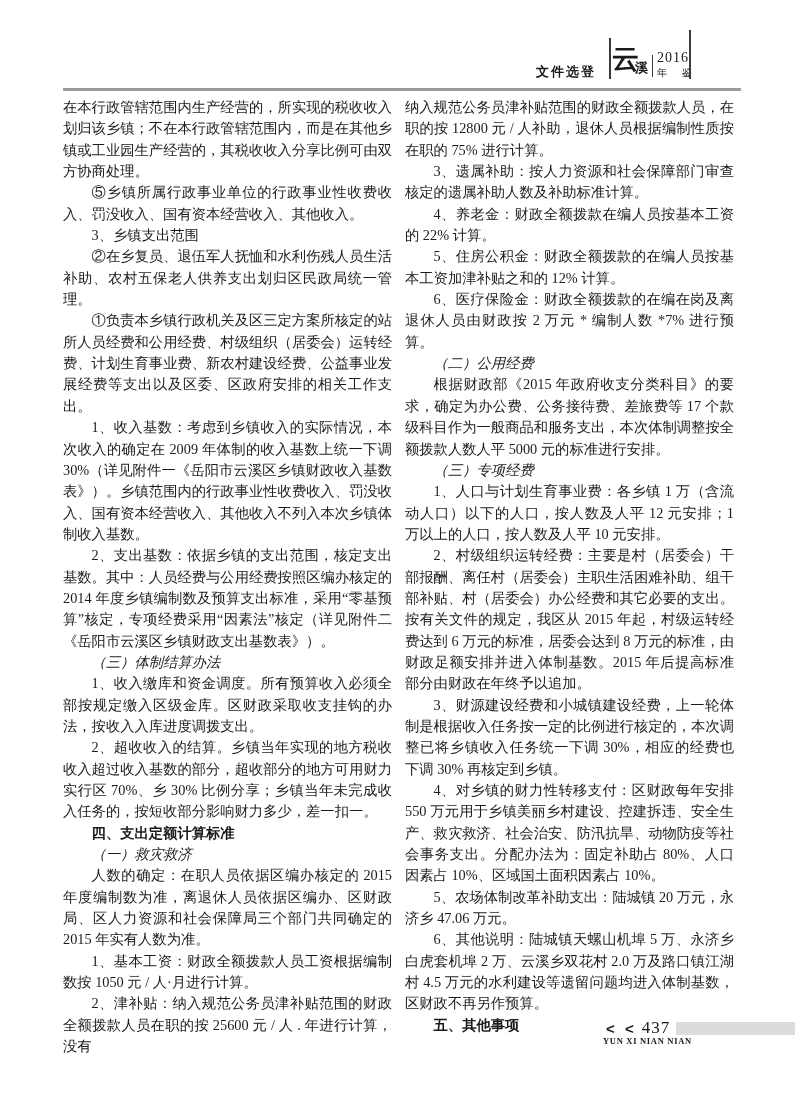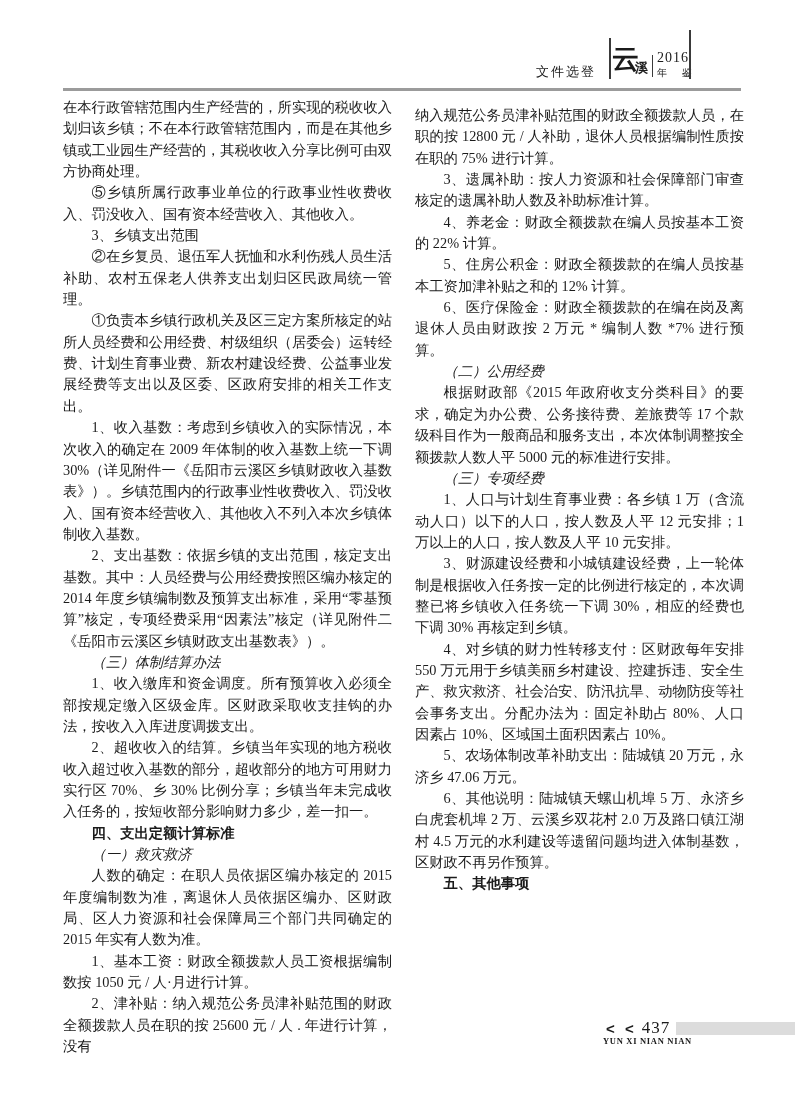--- a/index.html
+++ b/index.html
@@ -11,21 +11,21 @@
     background: #ffffff;
     overflow: hidden;
     font-family: "Liberation Serif", "DejaVu Serif", serif;
     color: var(--text, #1b1b1b);
   }
 
   
   .hdr-section-title {
     position: absolute; left: 536px; top: 63px;
     font-family: "Liberation Sans", sans-serif;
-    font-weight: normal; font-size: 13px; letter-spacing: 2px;
+    font-weight: bold; font-size: 13px; letter-spacing: 2px;
   }
   .hdr-divider { position: absolute; background: #3a3a3a; }
   .hdr-div1 { left: 609px; top: 38px; width: 2px; height: 41px; }
   .hdr-div2 { left: 652px; top: 55px; width: 1px; height: 22px; }
   .hdr-div3 { left: 689px; top: 30px; width: 2px; height: 49px; }
   .hdr-brand-large {
     position: absolute; left: 612px; top: 44px;
     font-size: 27px; font-weight: bold; line-height: 30px;
   }
   .hdr-brand-small {
@@ -47,21 +47,21 @@
     background: var(--rule, #9b9b9b);
   }
 
   
   .col {
     position: absolute; top: 97px; width: 329px;
     font-size: 14.3px; line-height: 21.35px;
     text-align: justify; text-justify: inter-ideograph;
   }
   .col-left  { left: 63px; }
-  .col-right { left: 415px; margin-top: 8px; }
+  .col-right { left: 405px; }
   .col p { margin: 0; }
   .col p.indent { text-indent: 2em; }
   .col p.kai  { font-style: italic; }
   .col p.bold { font-weight: bold; font-style: normal; }
 
   
   .footer-row {
     position: absolute; left: 606px; top: 1018px;
     display: flex; align-items: center;
   }
@@ -116,20 +116,21 @@
   <div class="col col-right" id="col-right">
       <p class="body">纳入规范公务员津补贴范围的财政全额拨款人员，在职的按 12800 元 / 人补助，退休人员根据编制性质按在职的 75% 进行计算。</p>
       <p class="body indent">3、遗属补助：按人力资源和社会保障部门审查核定的遗属补助人数及补助标准计算。</p>
       <p class="body indent">4、养老金：财政全额拨款在编人员按基本工资的 22% 计算。</p>
       <p class="body indent">5、住房公积金：财政全额拨款的在编人员按基本工资加津补贴之和的 12% 计算。</p>
       <p class="body indent">6、医疗保险金：财政全额拨款的在编在岗及离退休人员由财政按 2 万元 * 编制人数 *7% 进行预算。</p>
       <p class="kai indent">（二）公用经费</p>
       <p class="body indent">根据财政部《2015 年政府收支分类科目》的要求，确定为办公费、公务接待费、差旅费等 17 个款级科目作为一般商品和服务支出，本次体制调整按全额拨款人数人平 5000 元的标准进行安排。</p>
       <p class="kai indent">（三）专项经费</p>
       <p class="body indent">1、人口与计划生育事业费：各乡镇 1 万（含流动人口）以下的人口，按人数及人平 12 元安排；1 万以上的人口，按人数及人平 10 元安排。</p>
+      <p class="body indent">2、村级组织运转经费：主要是村（居委会）干部报酬、离任村（居委会）主职生活困难补助、组干部补贴、村（居委会）办公经费和其它必要的支出。按有关文件的规定，我区从 2015 年起，村级运转经费达到 6 万元的标准，居委会达到 8 万元的标准，由财政足额安排并进入体制基数。2015 年后提高标准部分由财政在年终予以追加。</p>
       <p class="body indent">3、财源建设经费和小城镇建设经费，上一轮体制是根据收入任务按一定的比例进行核定的，本次调整已将乡镇收入任务统一下调 30%，相应的经费也下调 30% 再核定到乡镇。</p>
       <p class="body indent">4、对乡镇的财力性转移支付：区财政每年安排 550 万元用于乡镇美丽乡村建设、控建拆违、安全生产、救灾救济、社会治安、防汛抗旱、动物防疫等社会事务支出。分配办法为：固定补助占 80%、人口因素占 10%、区域国土面积因素占 10%。</p>
       <p class="body indent">5、农场体制改革补助支出：陆城镇 20 万元，永济乡 47.06 万元。</p>
       <p class="body indent">6、其他说明：陆城镇天螺山机埠 5 万、永济乡白虎套机埠 2 万、云溪乡双花村 2.0 万及路口镇江湖村 4.5 万元的水利建设等遗留问题均进入体制基数，区财政不再另作预算。</p>
       <p class="bold indent">五、其他事项</p>
     </div>
 
   <div class="footer-row">
     <span class="footer-arrows">&lt; &lt;</span>
     <span class="footer-page-number">437</span>

